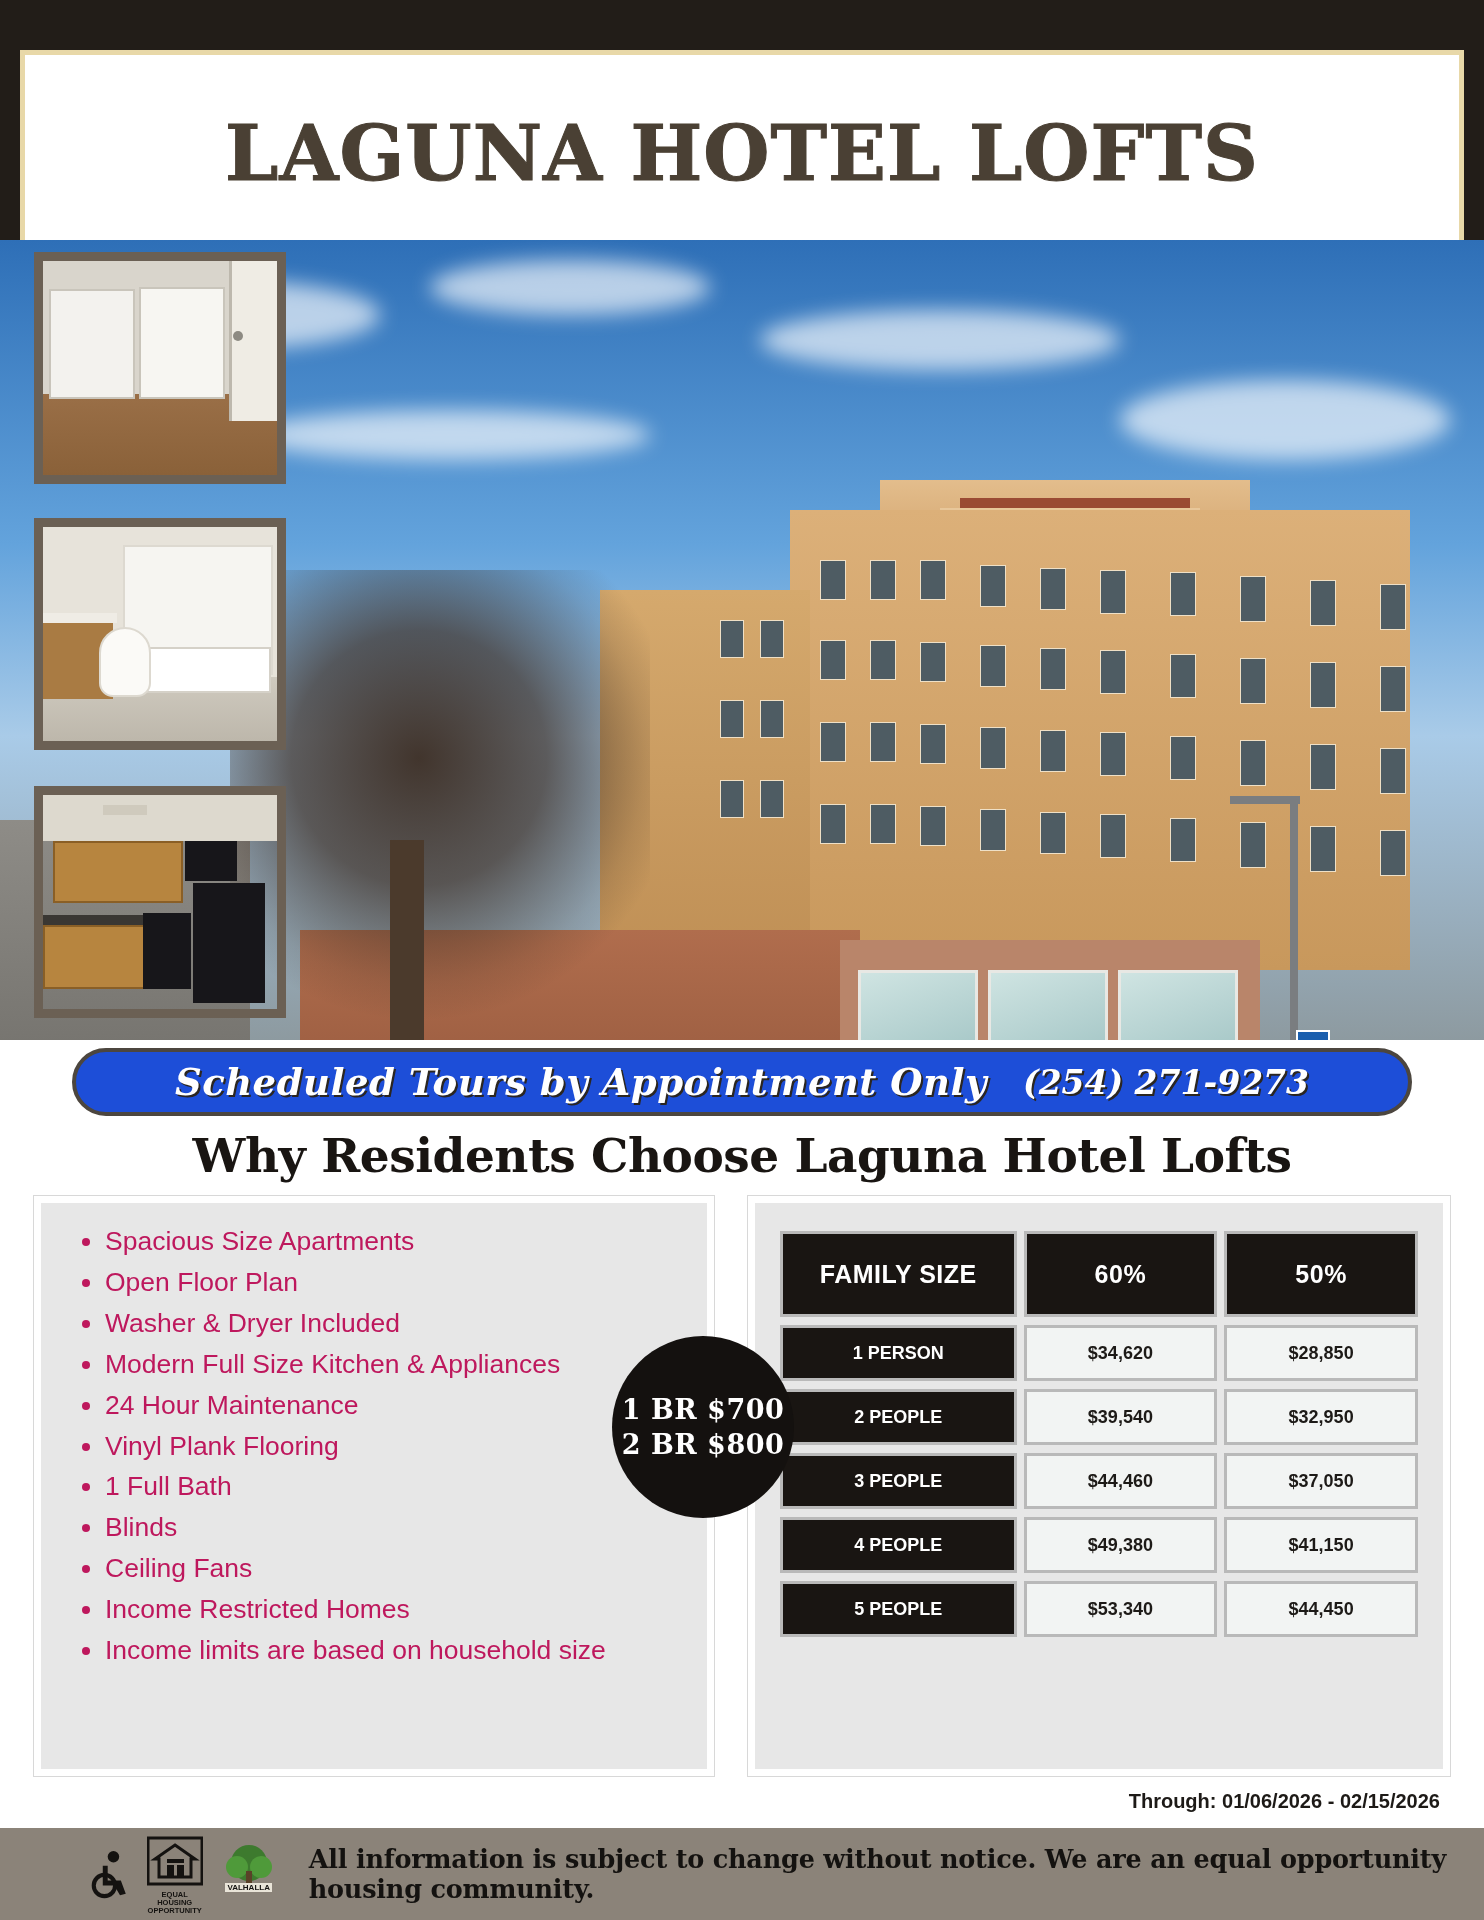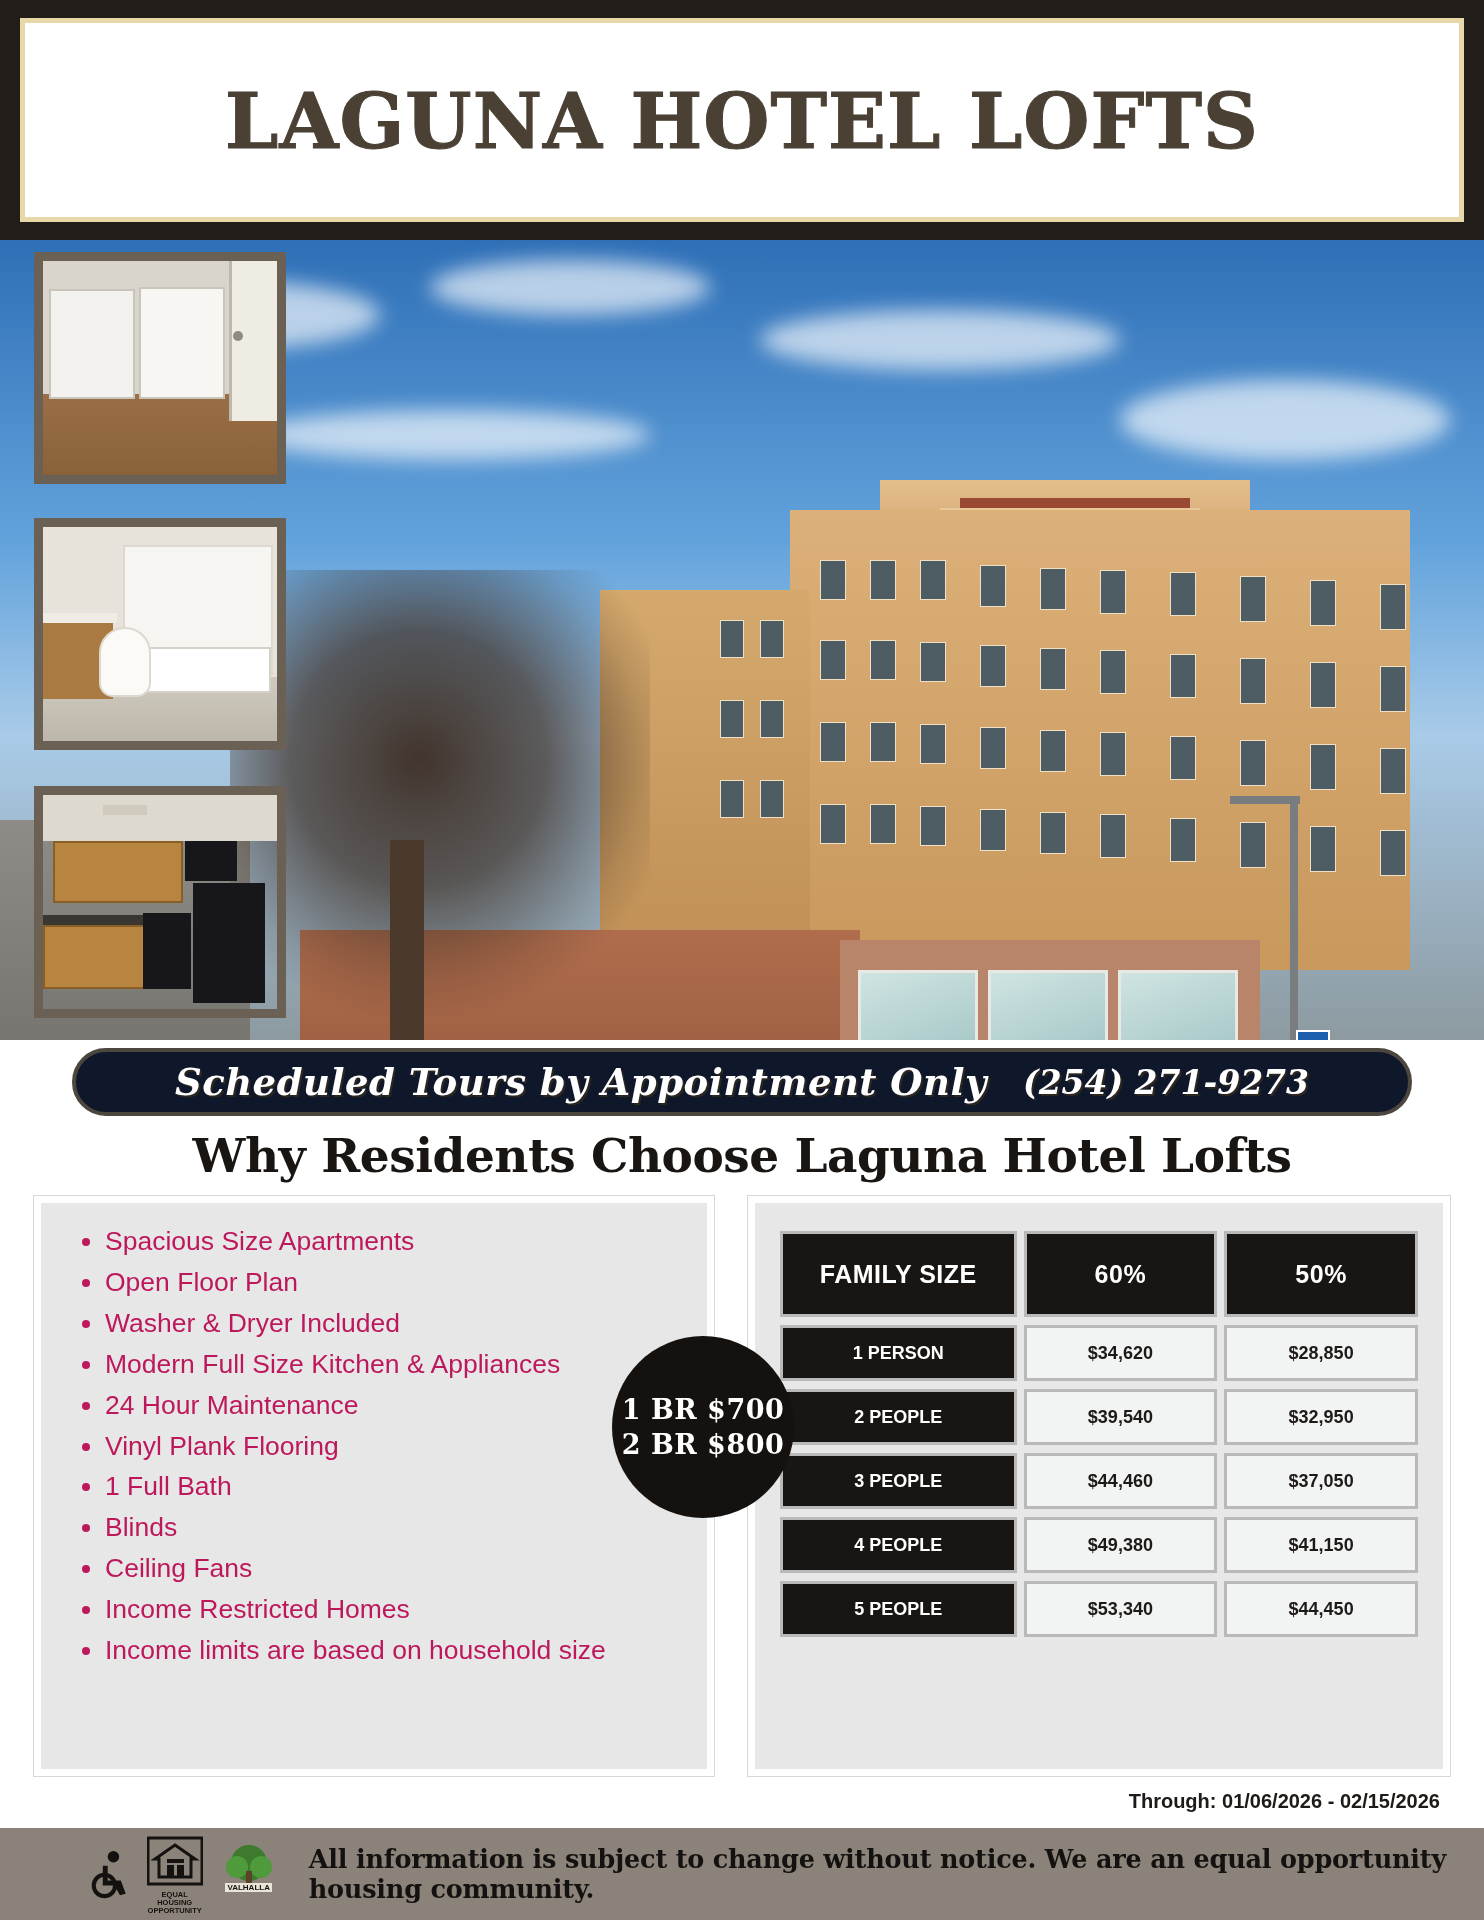--- a/index.html
+++ b/index.html
@@ -23,20 +23,21 @@
     padding: 18px 20px;
   }
   .header-inner {
     width: 100%; height: 100%;
     background: #ffffff;
     border: 5px solid #e8d8a8;
     display: flex;
     flex-direction: column;
     align-items: center;
     justify-content: center;
+    margin-top: 32px;
   }
   .header-title {
     font-family: "DejaVu Serif", serif;
     font-weight: bold;
     font-size: 76px;
     letter-spacing: 1px;
     color: #4a4034;
     line-height: 1;
     text-align: center;
     margin-top: 4px;
@@ -157,21 +158,21 @@
     background: linear-gradient(180deg,#dedacf 0%, #c79a5c 30%, #c79a5c 56%, #a8apx 56%, #8a6139 100%);
     position: relative;
   }
   .box { position: absolute; }
 
   
   .tour-bar {
     position: absolute;
     left: 72px; top: 1048px;
     width: 1340px; height: 68px;
-    background: #0f172a;
+    background: #1d4ed8;
     border: 4px solid #4c463f;
     border-radius: 34px;
     display: flex;
     align-items: center;
     justify-content: center;
     gap: 36px;
   }
   .tour-text {
     font-family: "DejaVu Serif", serif;
     font-style: italic;

